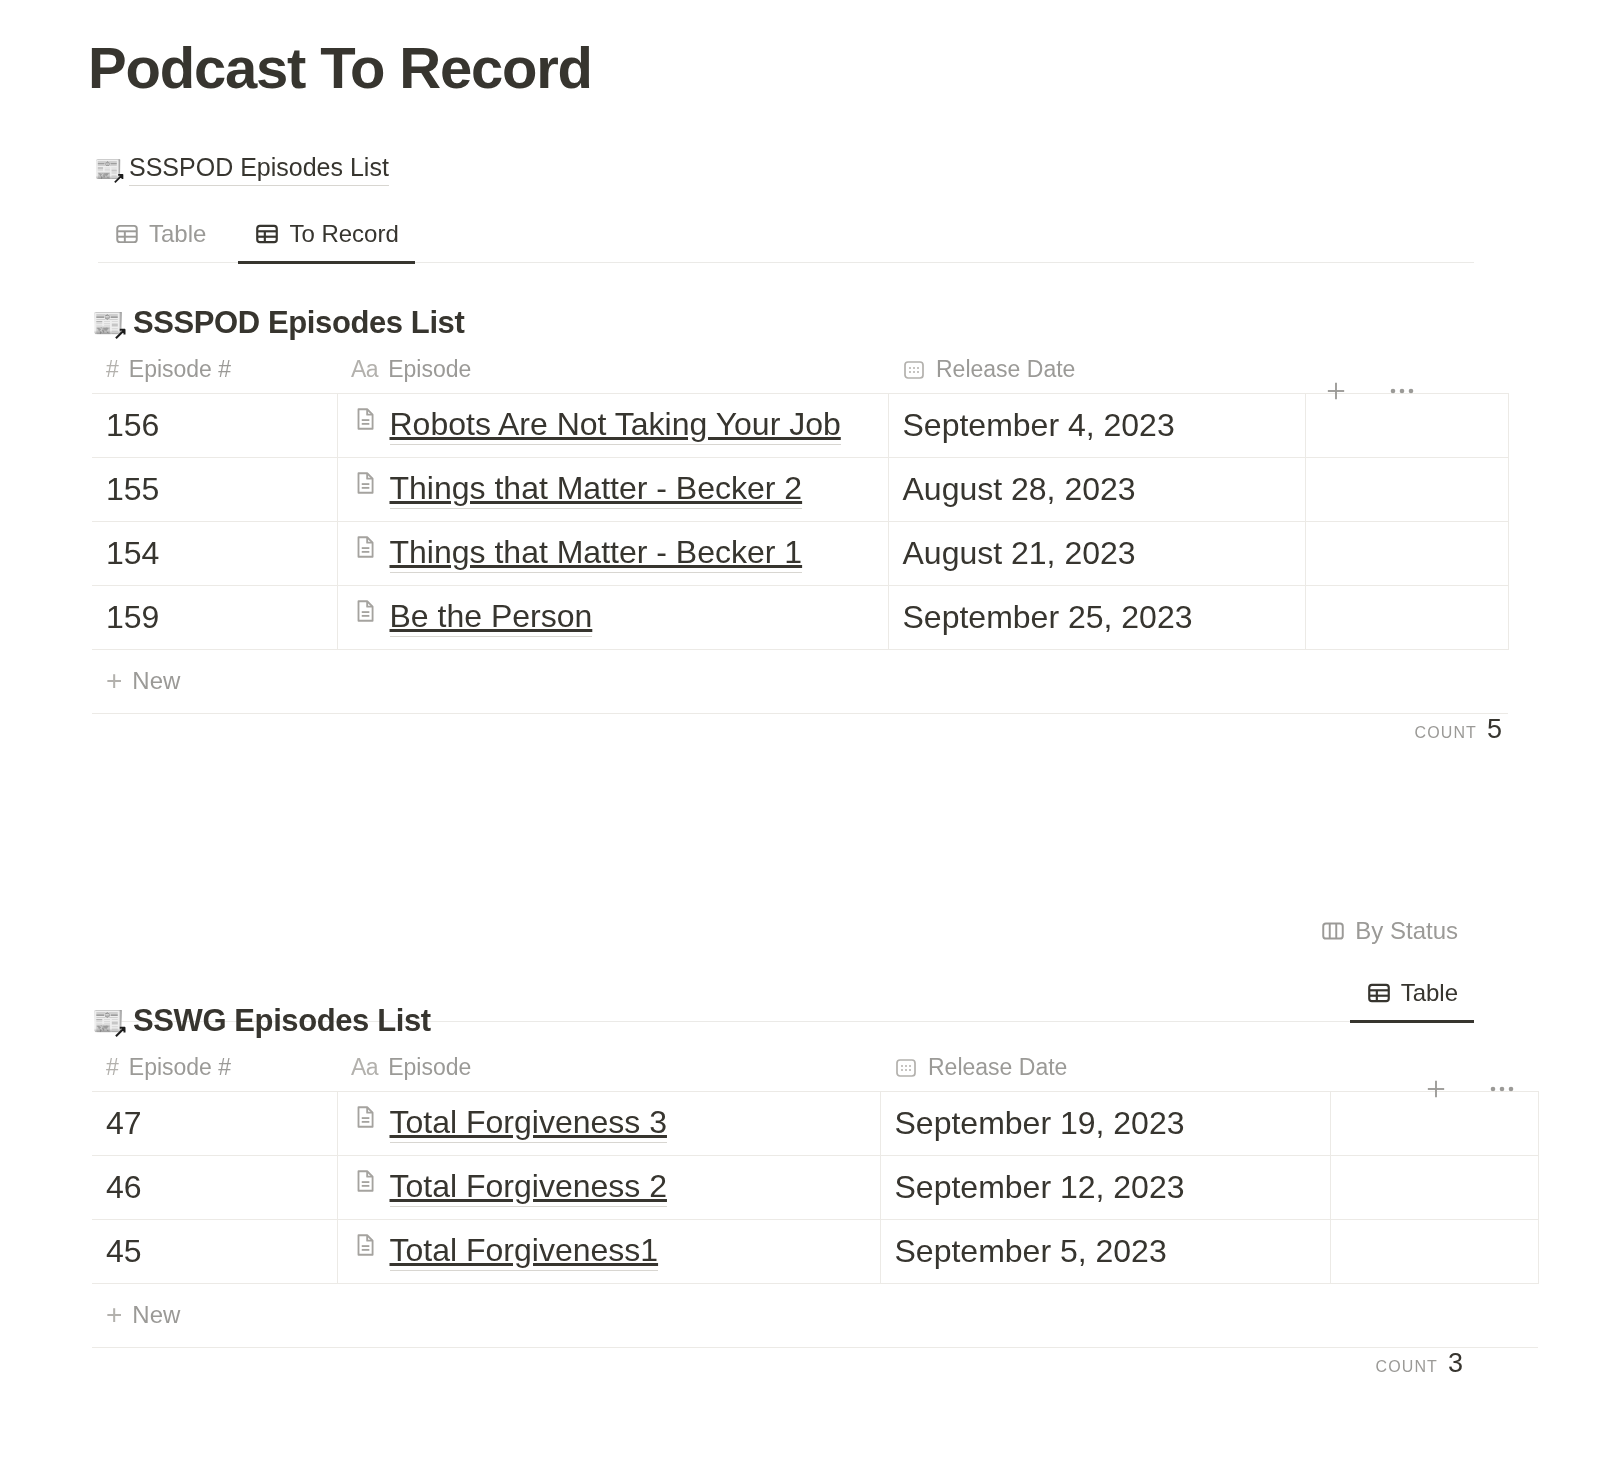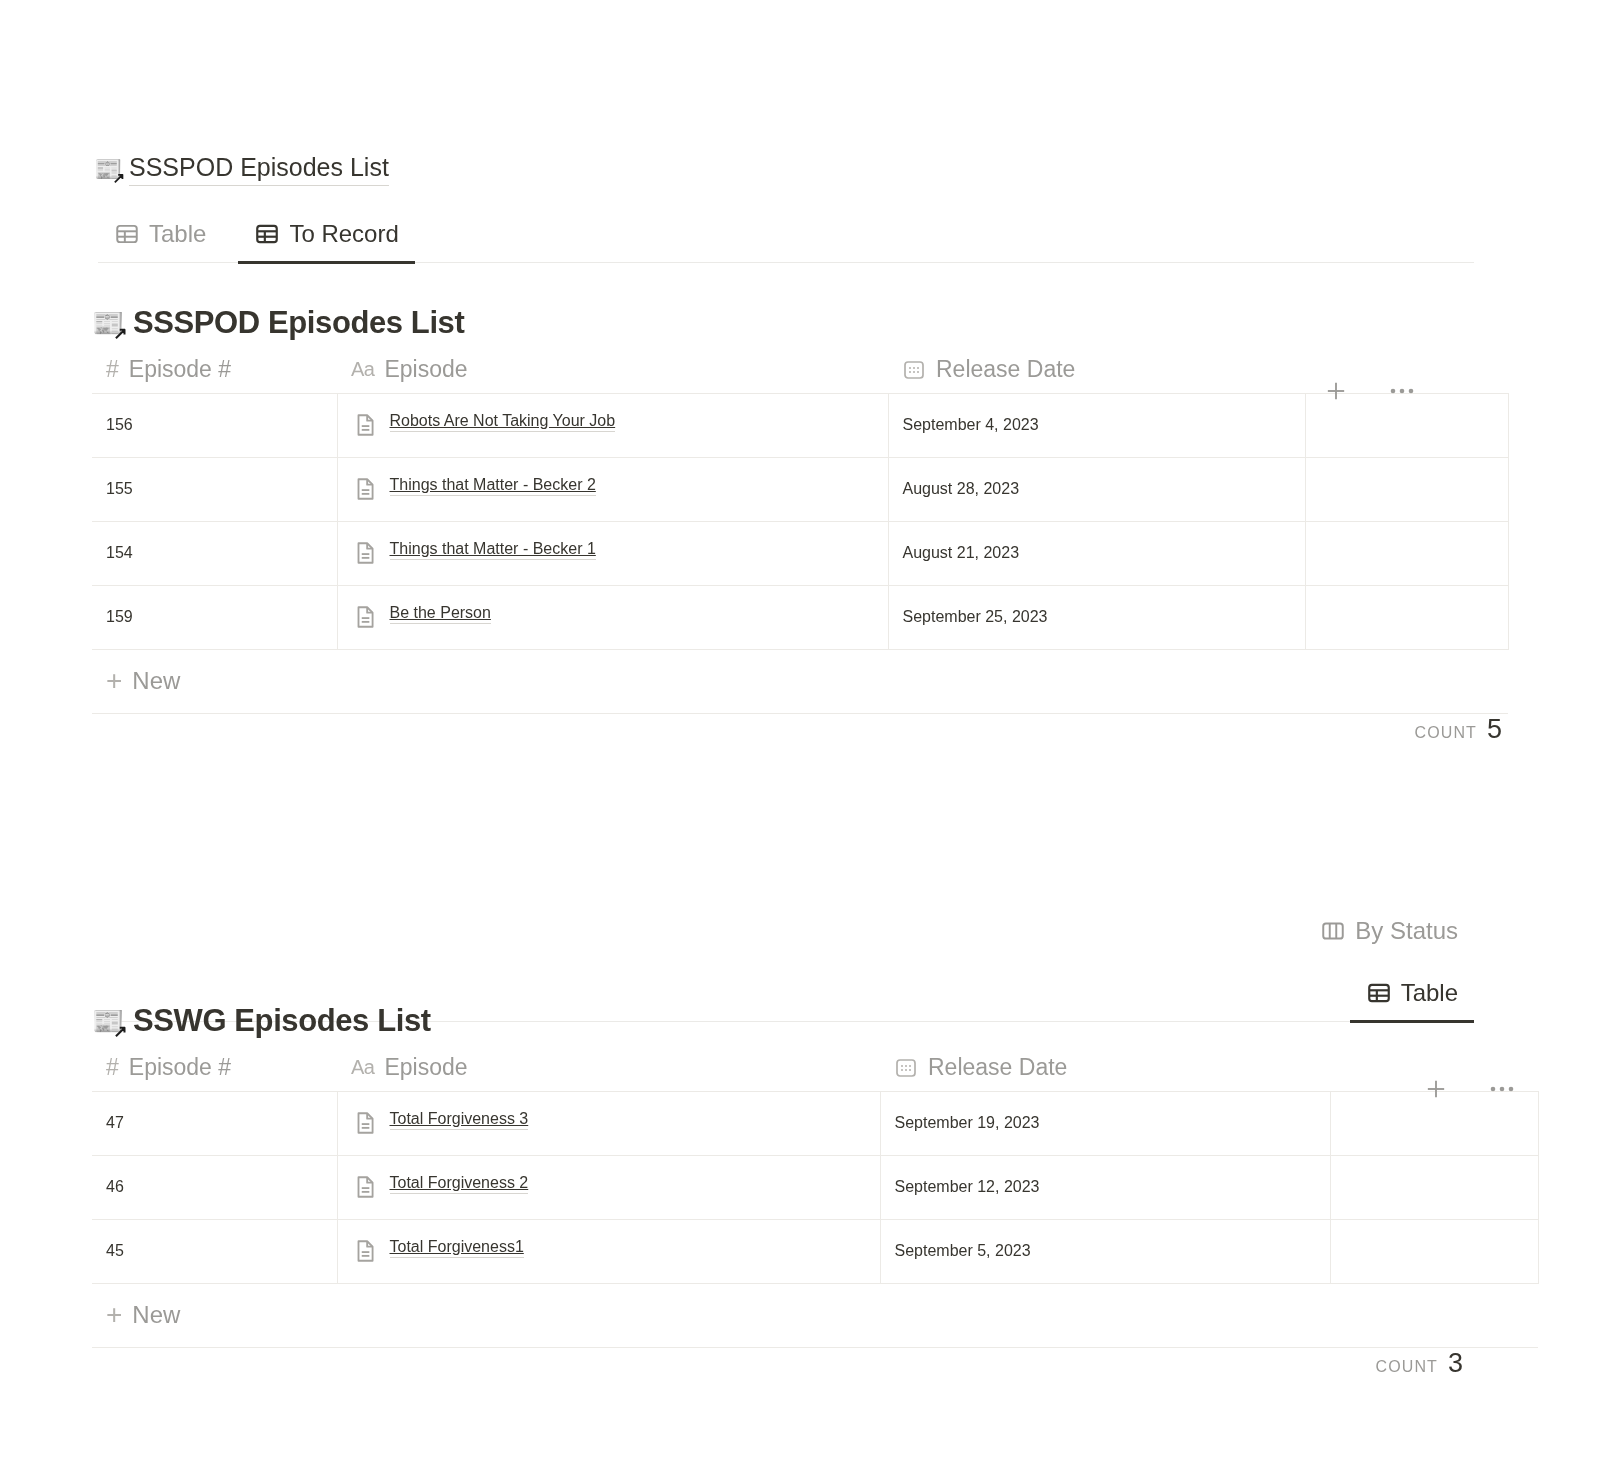--- a/index.html
+++ b/index.html
@@ -122,26 +122,26 @@
   }
   table.db thead th {
     height: 46px;
     padding: 0 14px;
     font-size: 23px;
     color: #9b9a97;
     border: none;
   }
   .th-inner { display: flex; align-items: center; gap: 10px; }
   .th-hash { font-size: 23px; color: #b3b1ad; }
-  .th-aa { font-size: 20px; color: #b3b1ad; letter-spacing: -0.5px; }
+  .th-aa { font-size: 23px; color: #b3b1ad; letter-spacing: -0.5px; }
 
   table.db tbody td {
     height: 64px;
     padding: 0 14px;
-    font-size: 16px;
+    font-size: 32px;
     color: #37352f;
     border-top: 1.5px solid #eceae6;
     border-right: 1.5px solid #eceae6;
   }
   table.db tbody tr:last-child td { border-bottom: 1.5px solid #eceae6; }
   td.col-num { text-align: right; padding-right: 20px; }
   td.col-title .cell { display: flex; align-items: flex-start; gap: 12px; text-decoration: underline; }
   td.col-title .title-text {
     border-bottom: 1.5px solid #d8d6d1;
     padding-bottom: 1px;
@@ -197,20 +197,21 @@
     align-items: center;
     justify-content: center;
   }
   .dots { letter-spacing: 2px; font-size: 26px; line-height: 12px; color: #9b9a97; }
 </style>
 </head>
 <body>
 
 <div class="page">
 
+  <div class="page-title">Podcast To Record</div>
 
   <div class="inline-link">
     <span class="emoji-db">📰<span class="arrow">↗</span></span>
     <span class="inline-link-text">SSSPOD Episodes List</span>
   </div>
 
   <div class="view-tabs" style="left:98px; top:216px; width:1376px;">
     <div class="view-tab">
       <span class="ico">
         <svg width="26" height="26" viewBox="0 0 24 24" fill="none" stroke="#9b9a97" stroke-width="1.8">

